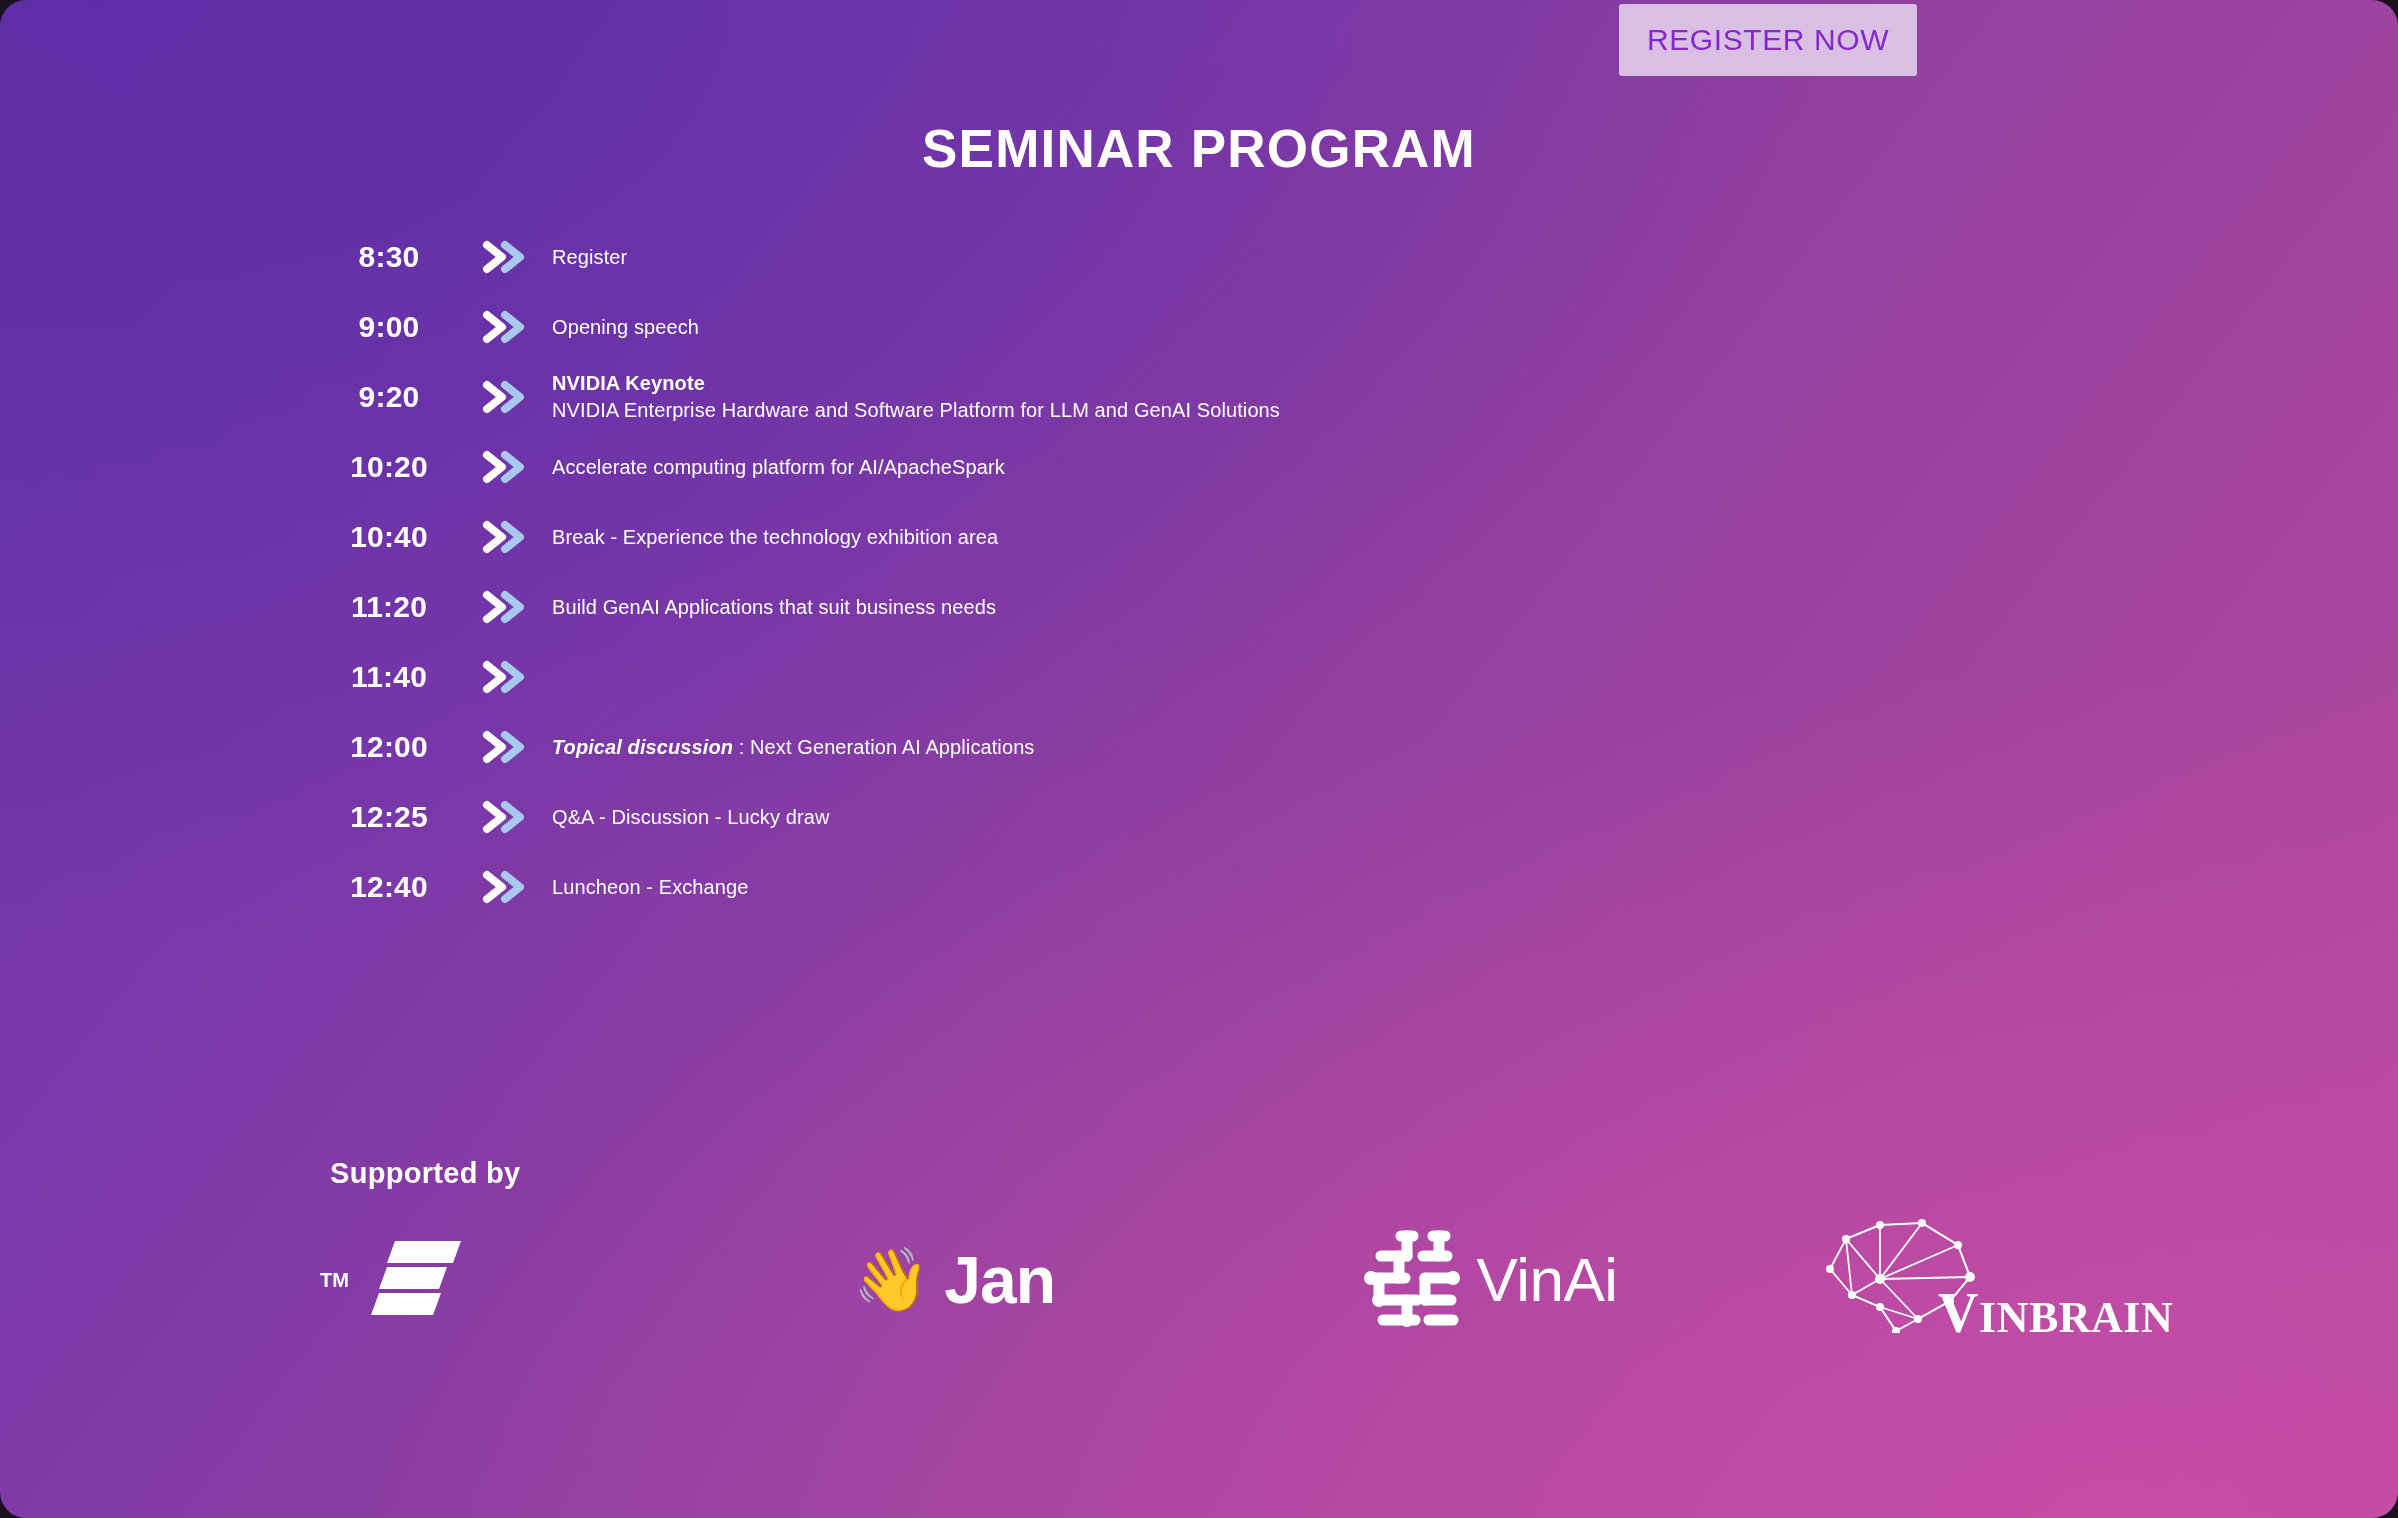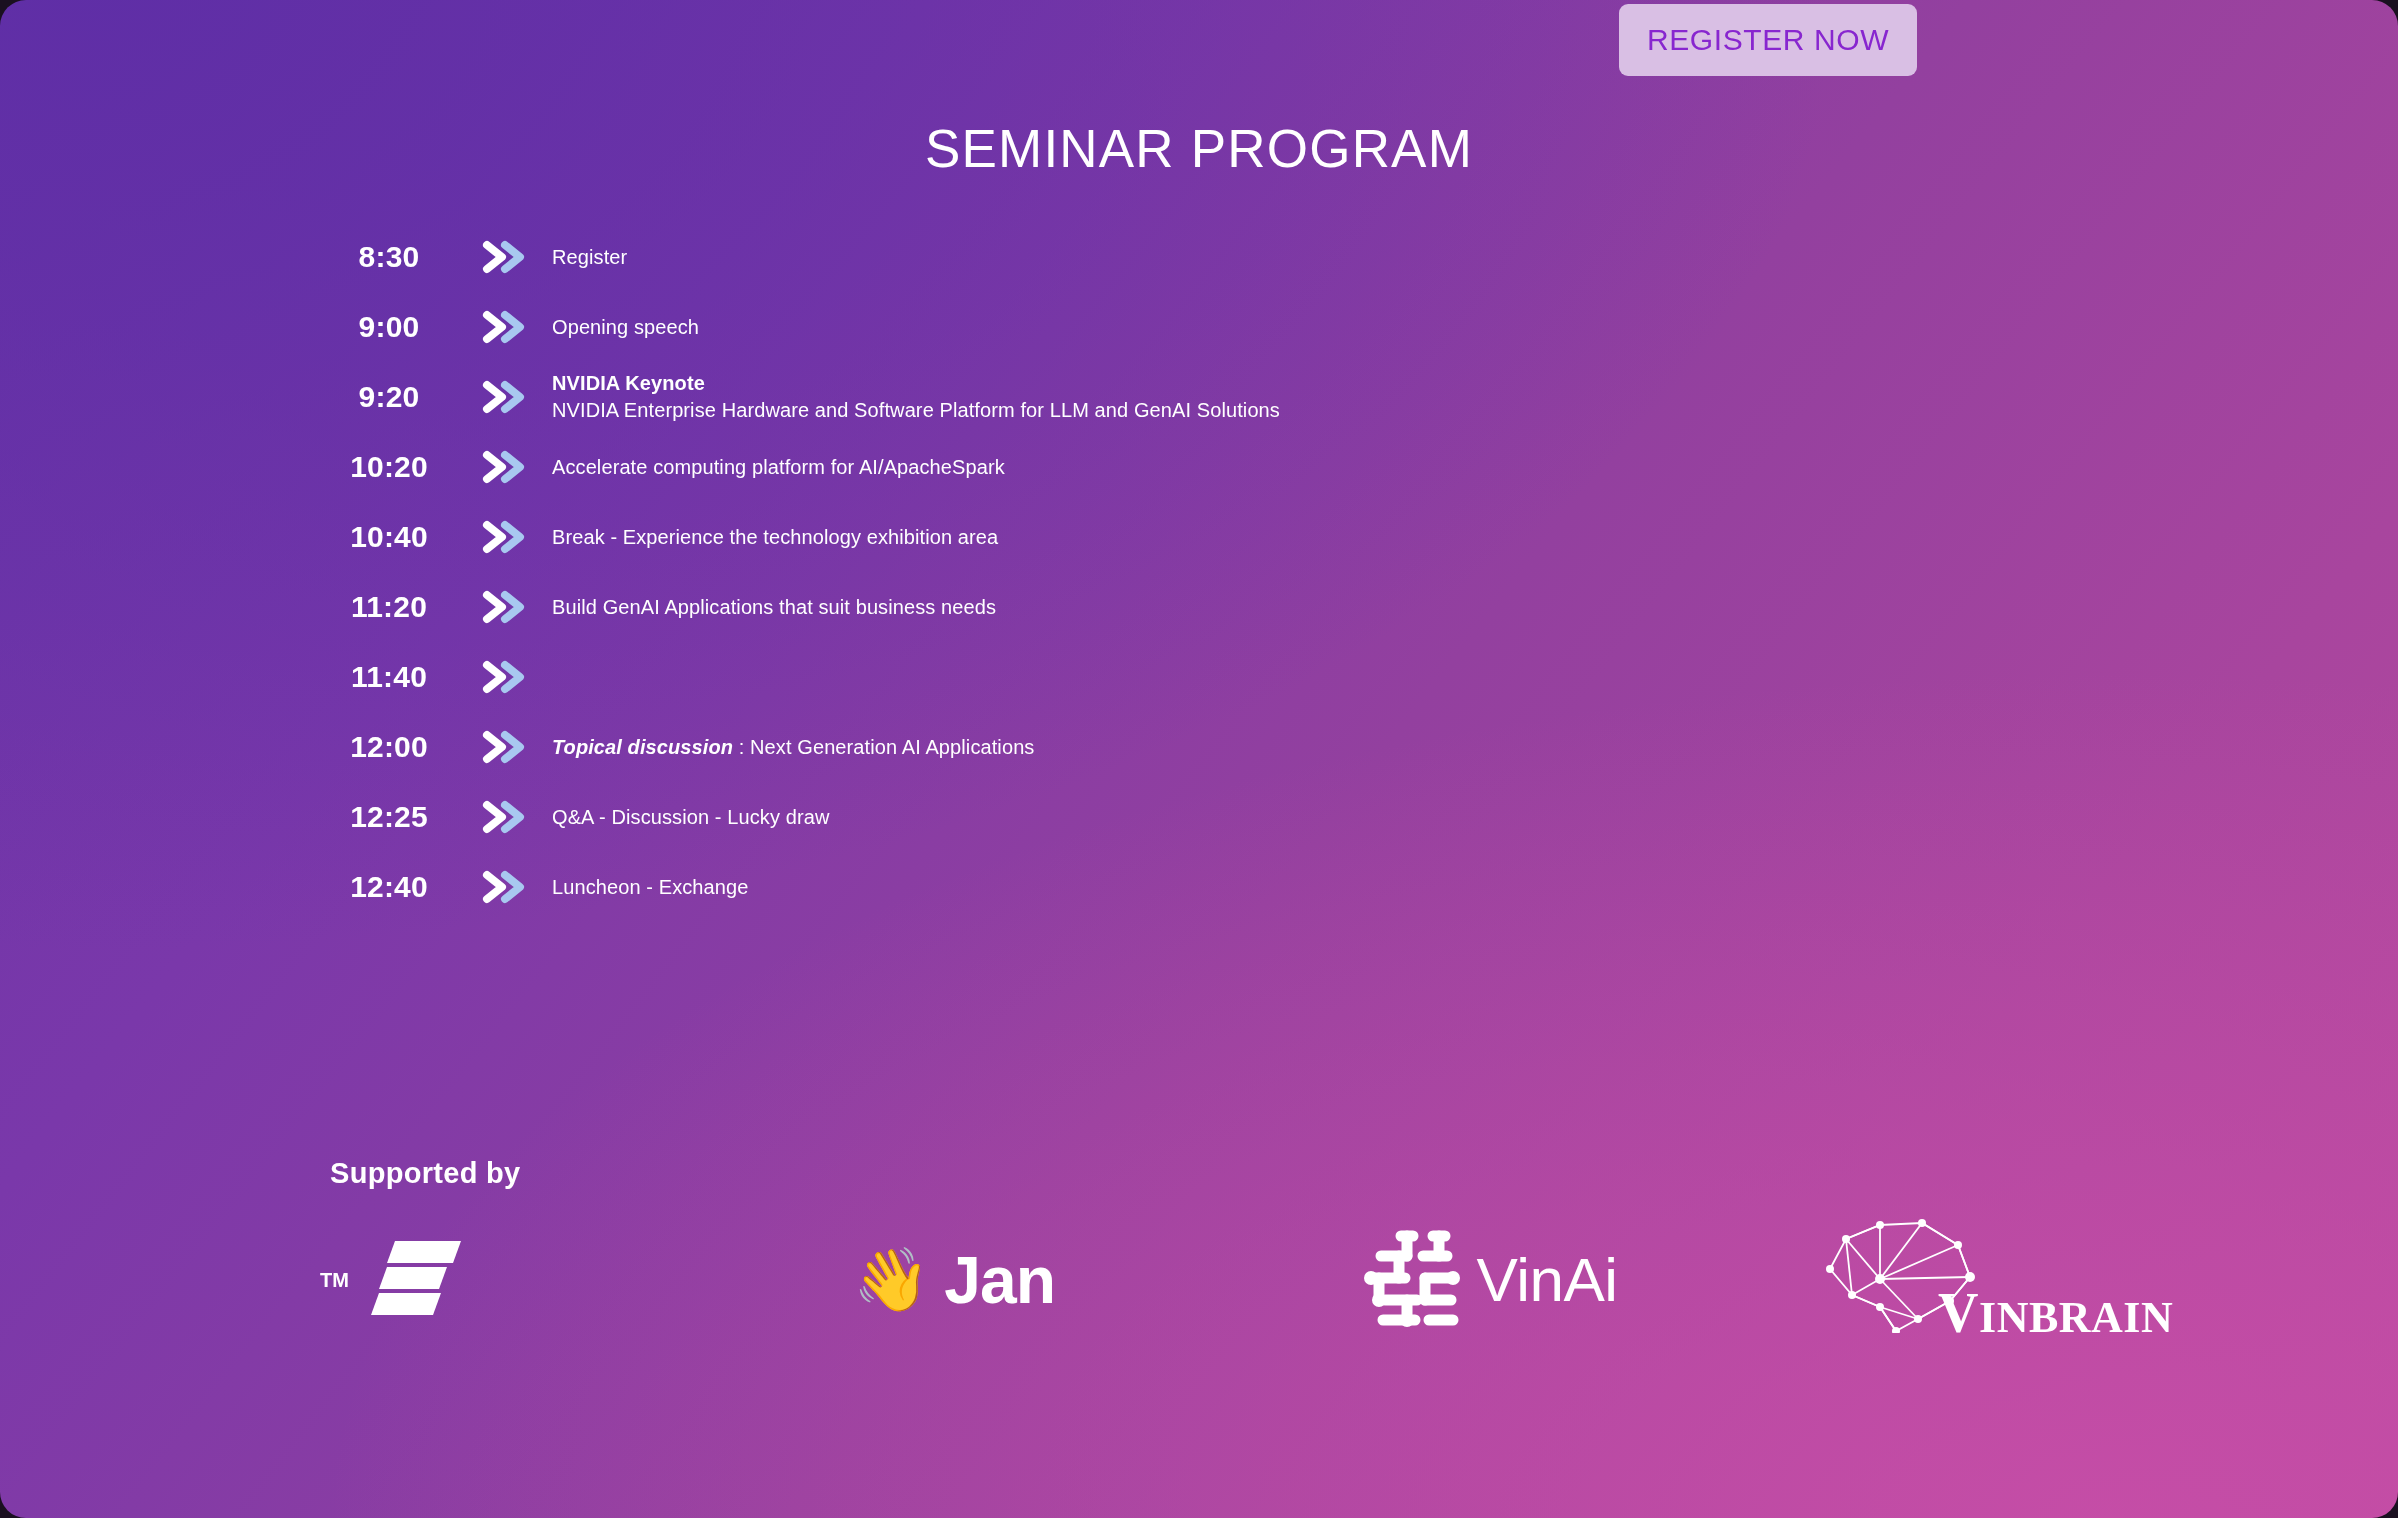--- a/index.html
+++ b/index.html
@@ -29,41 +29,41 @@
   }
 
   
   #register-btn {
     position: absolute;
     top: 4px;
     left: 1619px;
     width: 298px;
     height: 72px;
     border: none;
-    border-radius: 9px;
+    border-radius: 3px;
     background: #d9bfe4;
     color: #8826cf;
     font-family: "Liberation Sans", sans-serif;
     font-size: 30px;
     font-weight: 400;
     letter-spacing: 0.6px;
     cursor: pointer;
     padding: 0;
   }
 
   
   #page-title {
     position: absolute;
     top: 118px;
     left: 0;
     width: 2398px;
     text-align: center;
     color: #ffffff;
     font-size: 53px;
-    font-weight: normal;
+    font-weight: bold;
     letter-spacing: 1.2px;
   }
 
   
   #schedule {
     position: absolute;
     top: 222px;
     left: 0;
     width: 2398px;
   }

